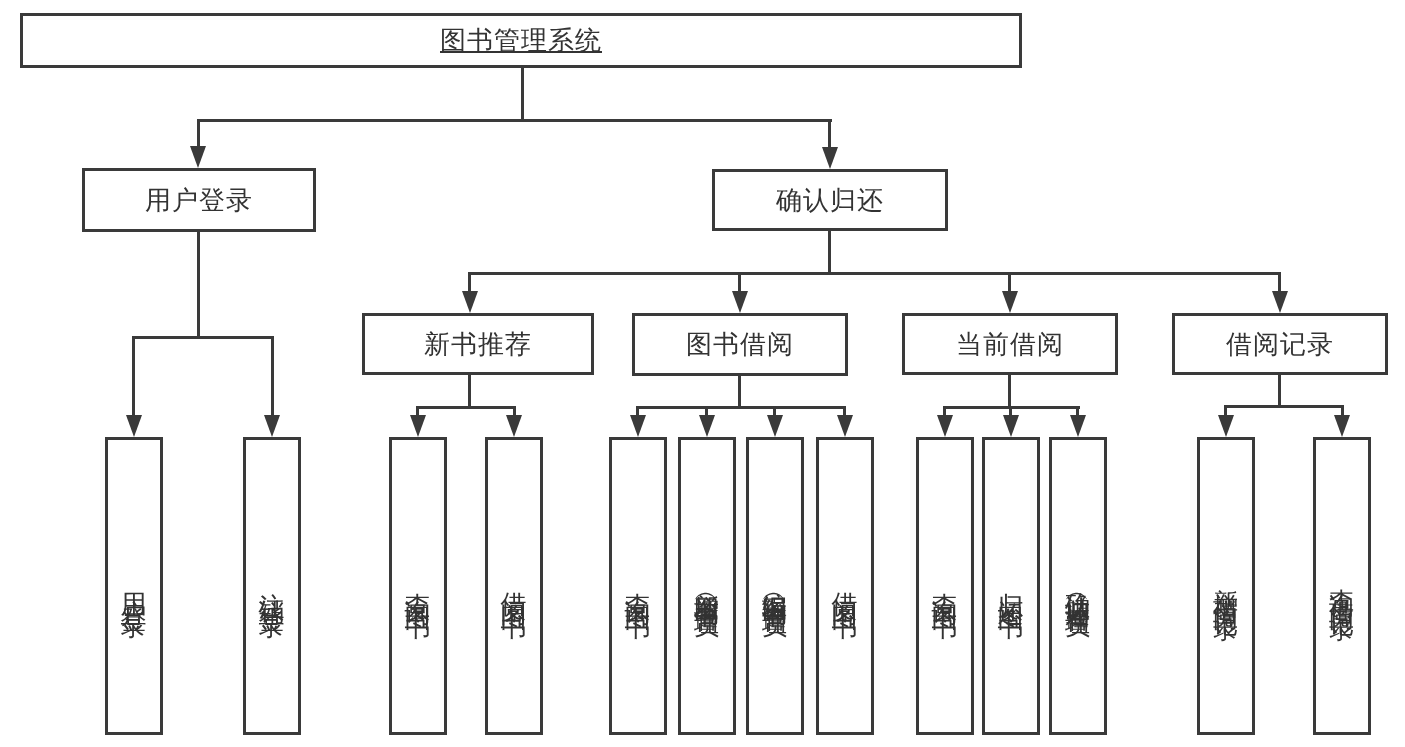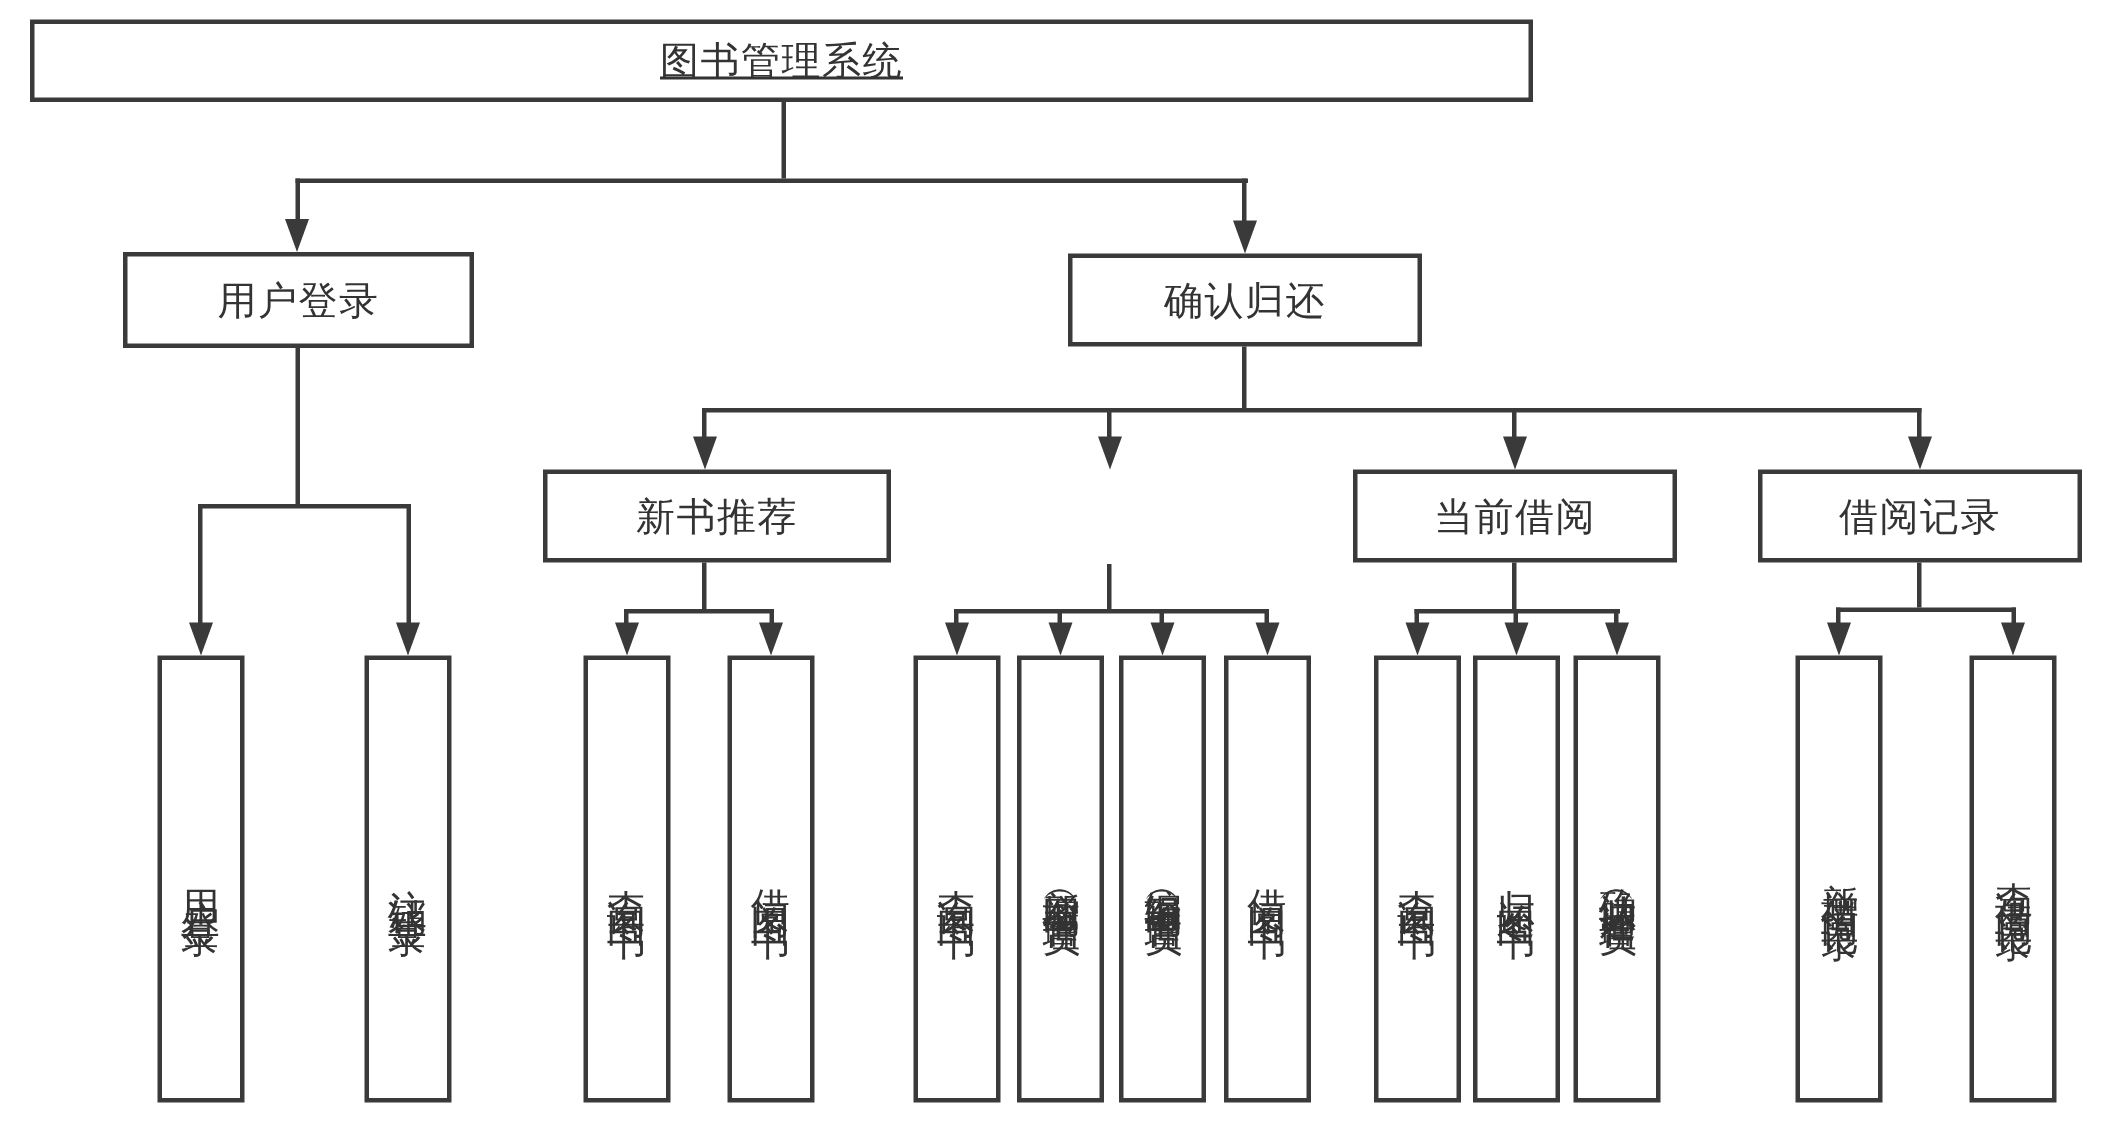--- a/index.html
+++ b/index.html
@@ -68,20 +68,21 @@
   <div class="line" style="left:468px;top:272px;width:3px;height:21px;"></div>
   <div class="arrow" style="left:462px;top:291px;"></div>
   <div class="line" style="left:738px;top:272px;width:3px;height:21px;"></div>
   <div class="arrow" style="left:732px;top:291px;"></div>
   <div class="line" style="left:1008px;top:272px;width:3px;height:21px;"></div>
   <div class="arrow" style="left:1002px;top:291px;"></div>
   <div class="line" style="left:1278px;top:272px;width:3px;height:21px;"></div>
   <div class="arrow" style="left:1272px;top:291px;"></div>
 
   <div class="box hbox" style="left:362px;top:313px;width:232px;height:62px;">新书推荐</div>
+  <div class="box hbox" style="left:632px;top:313px;width:216px;height:63px;">图书借阅</div>
   <div class="box hbox" style="left:902px;top:313px;width:216px;height:62px;">当前借阅</div>
   <div class="box hbox" style="left:1172px;top:313px;width:216px;height:62px;">借阅记录</div>
 
   <div class="line" style="left:468px;top:375px;width:3px;height:31px;"></div>
   <div class="line" style="left:416px;top:406px;width:100px;height:3px;"></div>
   <div class="line" style="left:416px;top:406px;width:3px;height:11px;"></div>
   <div class="arrow" style="left:410px;top:415px;"></div>
   <div class="line" style="left:513px;top:406px;width:3px;height:11px;"></div>
   <div class="arrow" style="left:506px;top:415px;"></div>
 

